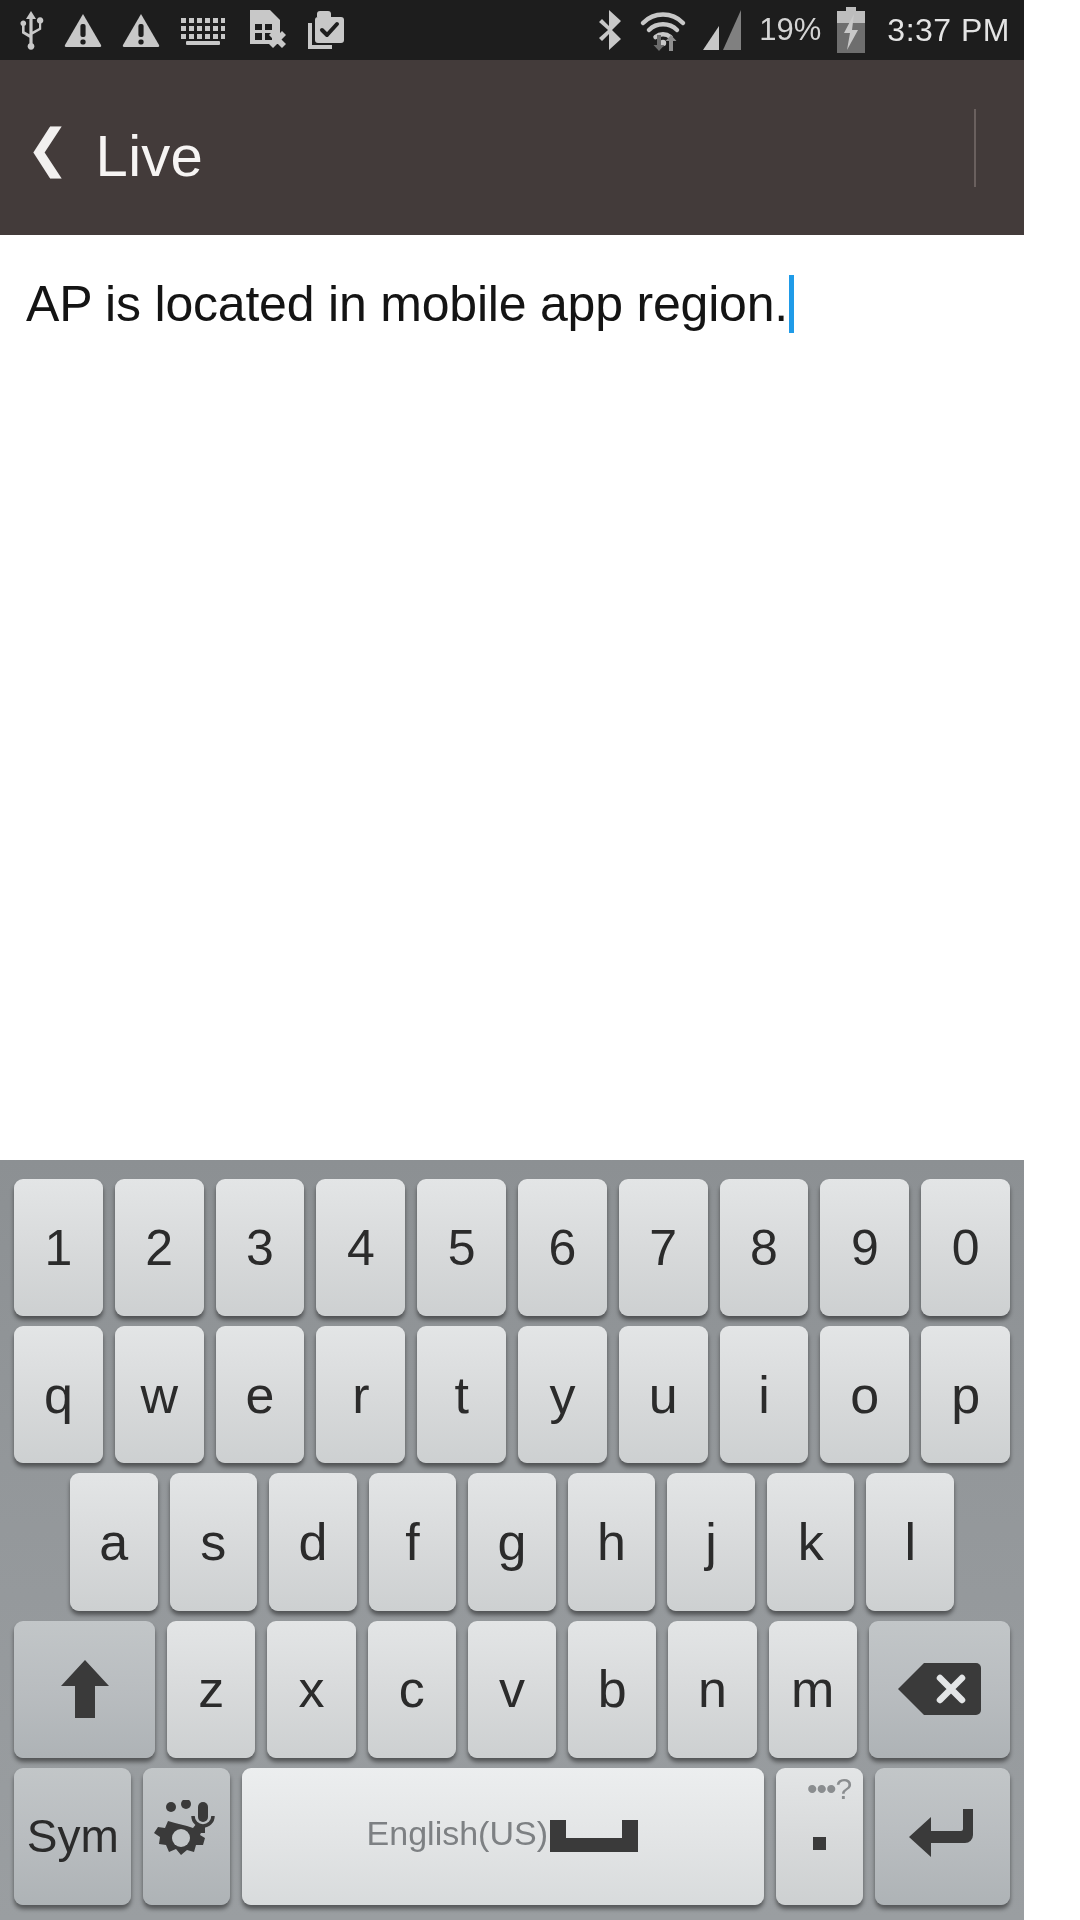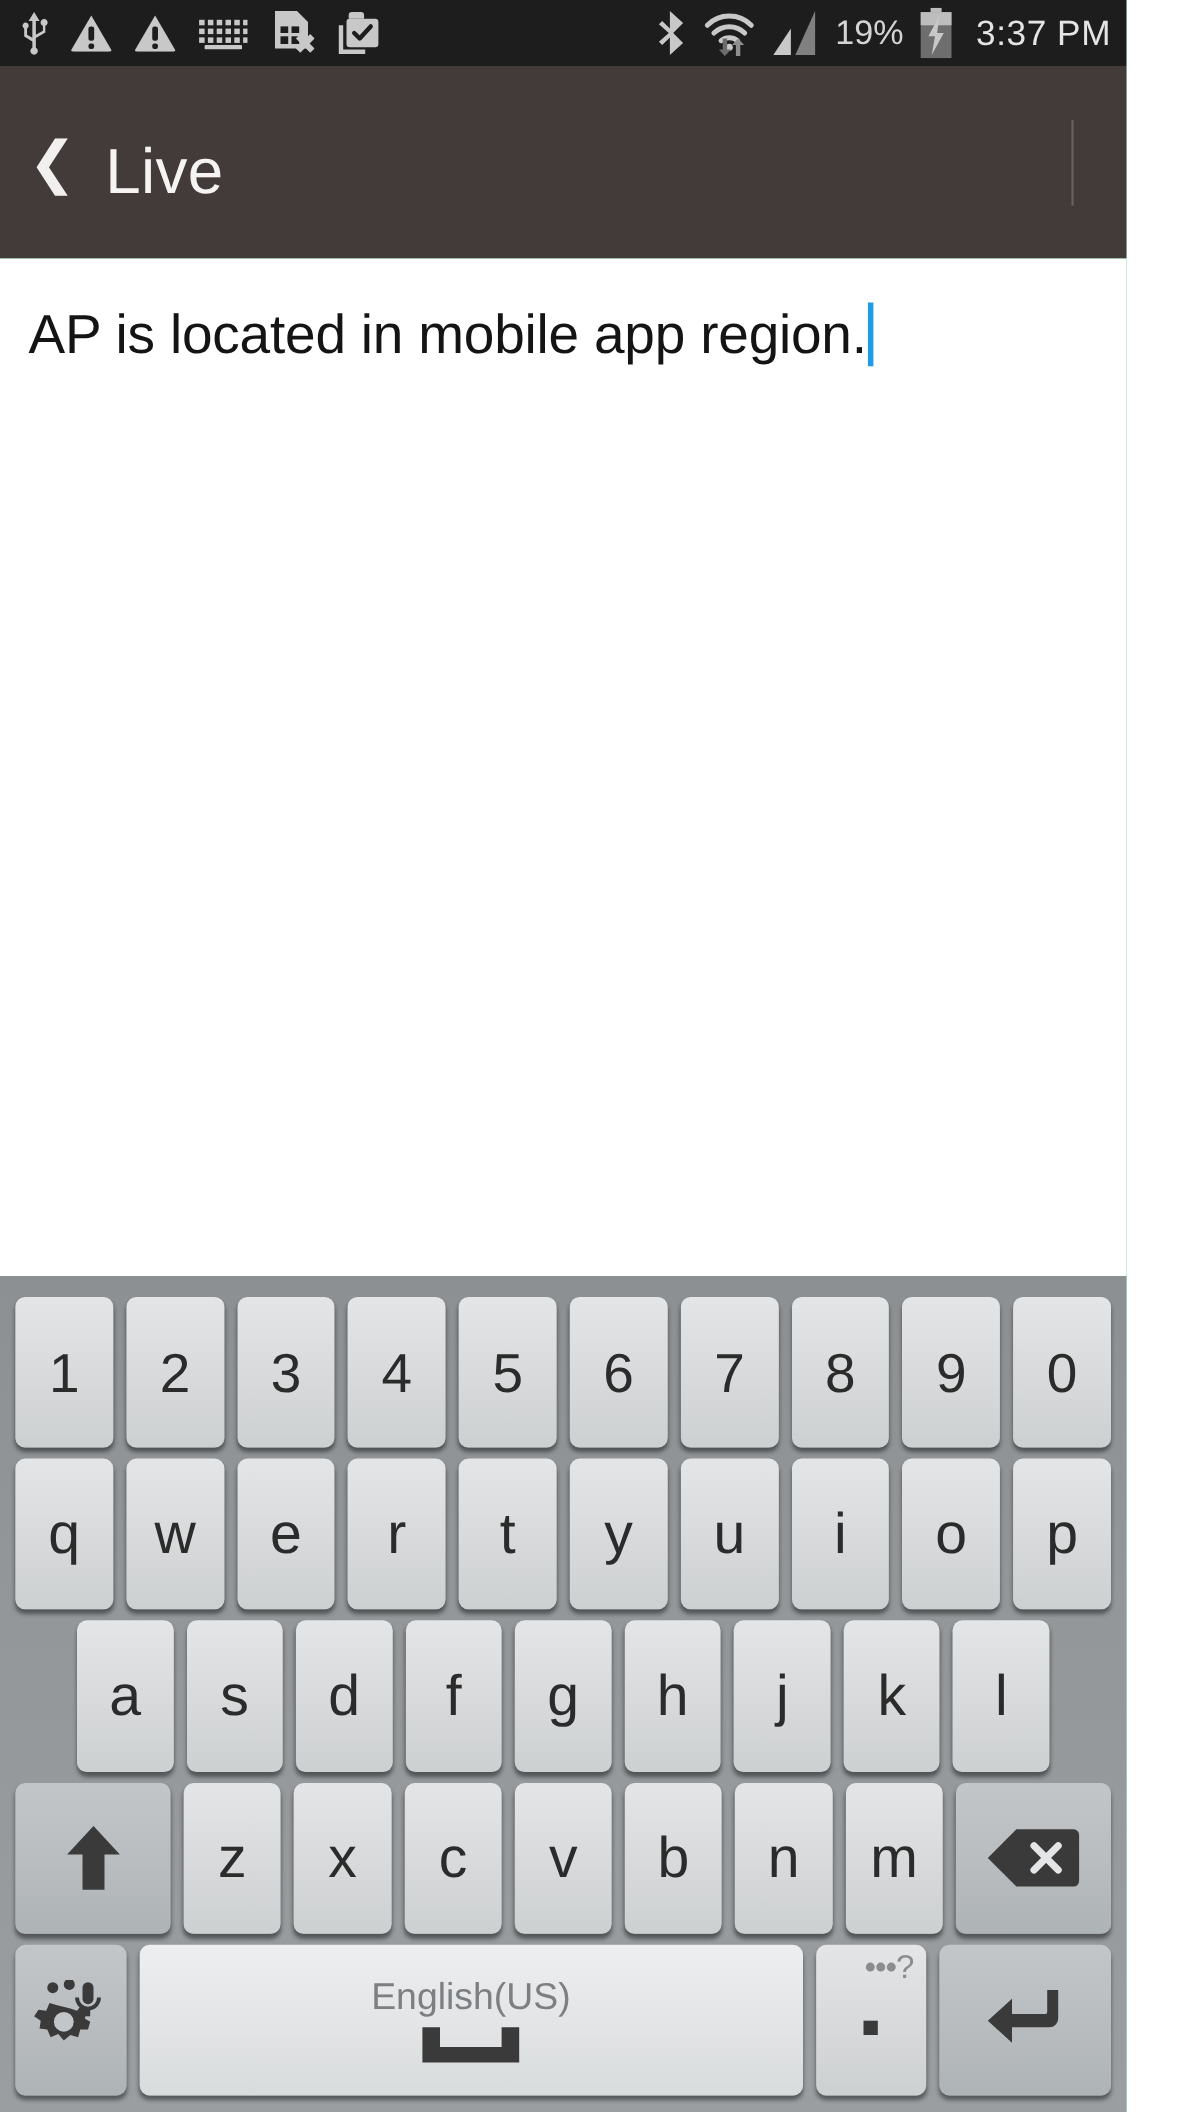--- a/index.html
+++ b/index.html
@@ -11,21 +11,21 @@
     font-family: "Liberation Sans", sans-serif;
     overflow: hidden;
   }
 
   #screen {
     position: relative;
     width: 1024px;
     height: 1920px;
     display: flex;
     flex-direction: column;
-    background: #22c55e;
+    background: #86efac;
   }
 
   
   .status-bar {
     height: 60px;
     background: #1d1d1d;
     display: flex;
     align-items: center;
     padding: 0 14px 0 18px;
     flex: 0 0 60px;
@@ -189,21 +189,21 @@
     user-select: none;
   }
   .key.num { font-size: 50px; }
   .key.mod {
     background: linear-gradient(to bottom, #c2c6c8 0%, #b8bcbf 55%, #aeb3b6 100%);
   }
   .key.wide-sym { flex: 1.35 1 0; font-size: 46px; }
   .key.wide-gear { flex: 1.0 1 0; }
   .key.space { flex: 6.0 1 0;
     background: linear-gradient(to bottom, #eceeef 0%, #e2e4e5 55%, #d8dbdc 100%);
-    flex-direction: column;
+    flex-direction: row;
   }
   .key.period { flex: 1.0 1 0; }
   .key.enter { flex: 1.55 1 0; }
   .key.shift { flex: 1.6 1 0; }
   .key.backspace { flex: 1.6 1 0; }
 
   
   .row-home { padding-left: 56px; padding-right: 56px; }
 
   .space-lang {
@@ -402,20 +402,21 @@
       <div class="key">m</div>
       <div class="key mod backspace">
         <svg width="86" height="56" viewBox="0 0 86 56">
           <path fill="#3a3a3a" d="M28 2 H80 A5 5 0 0 1 85 7 V49 A5 5 0 0 1 80 54 H28 L2 28 Z"></path>
           <path d="M44 17 L66 39 M66 17 L44 39" stroke="#e3e5e6" stroke-width="6.5" stroke-linecap="round"></path>
         </svg>
       </div>
     </div>
 
     <div class="kb-row">
+      <div class="key mod wide-sym">Sym</div>
       <div class="key mod wide-gear">
         <svg width="76" height="72" viewBox="0 0 76 72">
           <g fill="#3a3a3a">
             <circle cx="22" cy="7" r="5"></circle>
               <circle cx="37" cy="4" r="5"></circle>
             <path d="M54 2 A5 5 0 0 1 59 7 V17 A5 5 0 0 1 49 17 V7 A5 5 0 0 1 54 2 Z"></path>
             <path d="M44 16 A10 10 0 0 0 64 16" stroke="#3a3a3a" stroke-width="3.5" fill="none"></path>
             <rect x="52" y="25" width="4" height="8"></rect>
           </g>
           <path fill="#3a3a3a" d="M38 26 L44 28 L48 23 L54 28 L51 35 L56 38 L54 45 L47 45 L45 52 L38 50 L32 55 L27 49 L20 52 L17 45 L10 44 L11 37 L5 33 L9 27 L16 28 L19 21 L26 23 Z"></path>

